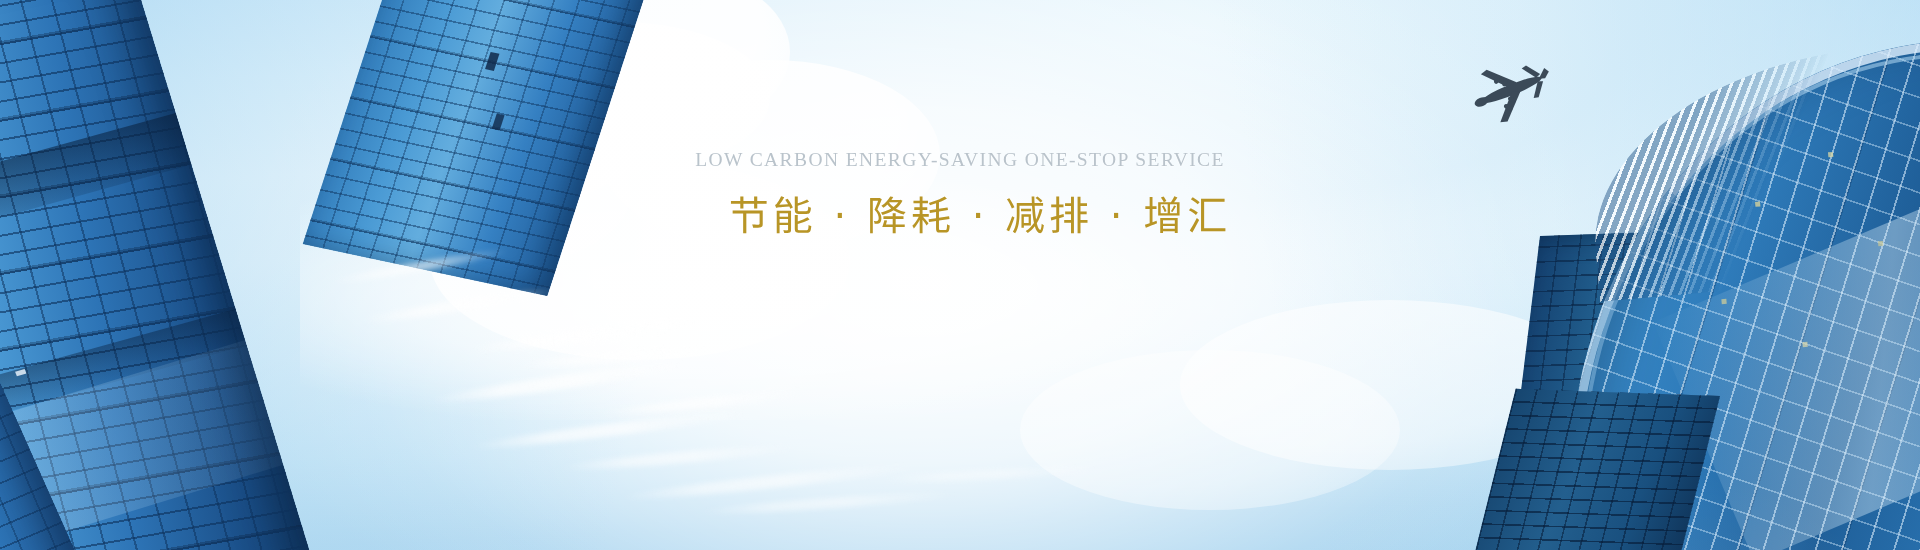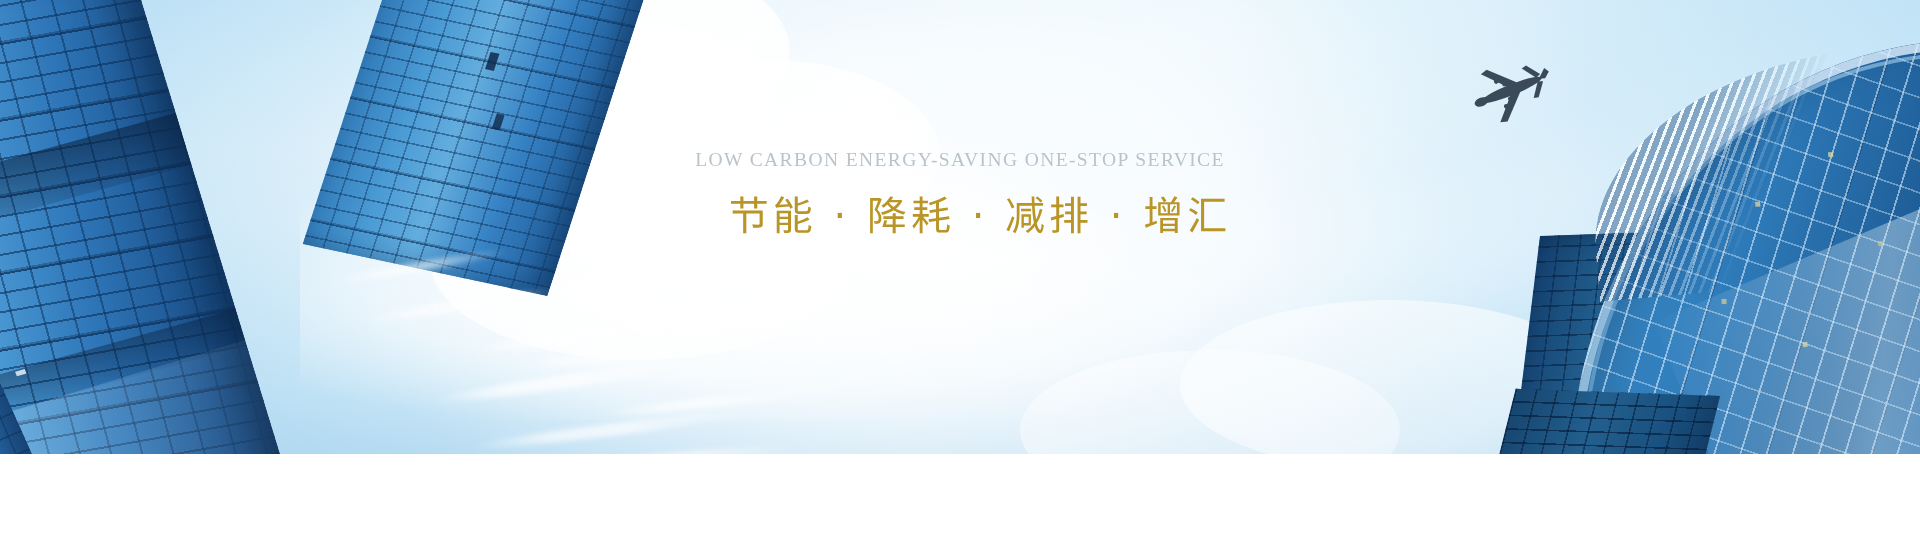--- a/index.html
+++ b/index.html
@@ -2,21 +2,21 @@
 <html lang="zh-CN"><head>
 <meta charset="utf-8">
 <title>Carbon Neutral Hero Banner</title>
 <style>
   html,body{margin:0;padding:0;background:#fff;}
   body{font-family:"Liberation Sans","DejaVu Sans",sans-serif;}
 
   .banner{
     position:relative;
     width:1920px;
-    height:454px;
+    height:550px;
     overflow:hidden;
     background:#bfe2f5;
   }
 
   
   .sky{
     position:absolute; inset:0;
     background:
       radial-gradient(ellipse 900px 520px at 48% 52%, rgba(255,255,255,0.97) 0%, rgba(255,255,255,0.72) 34%, rgba(255,255,255,0.12) 66%, rgba(255,255,255,0) 80%),
       radial-gradient(ellipse 1100px 420px at 62% 6%, #eaf7fd 0%, #dff1fb 40%, rgba(223,241,251,0) 75%),

